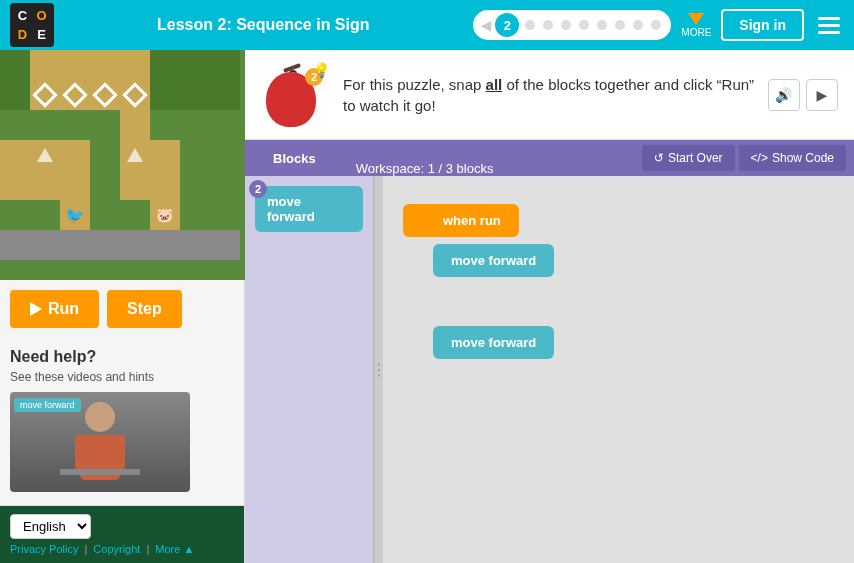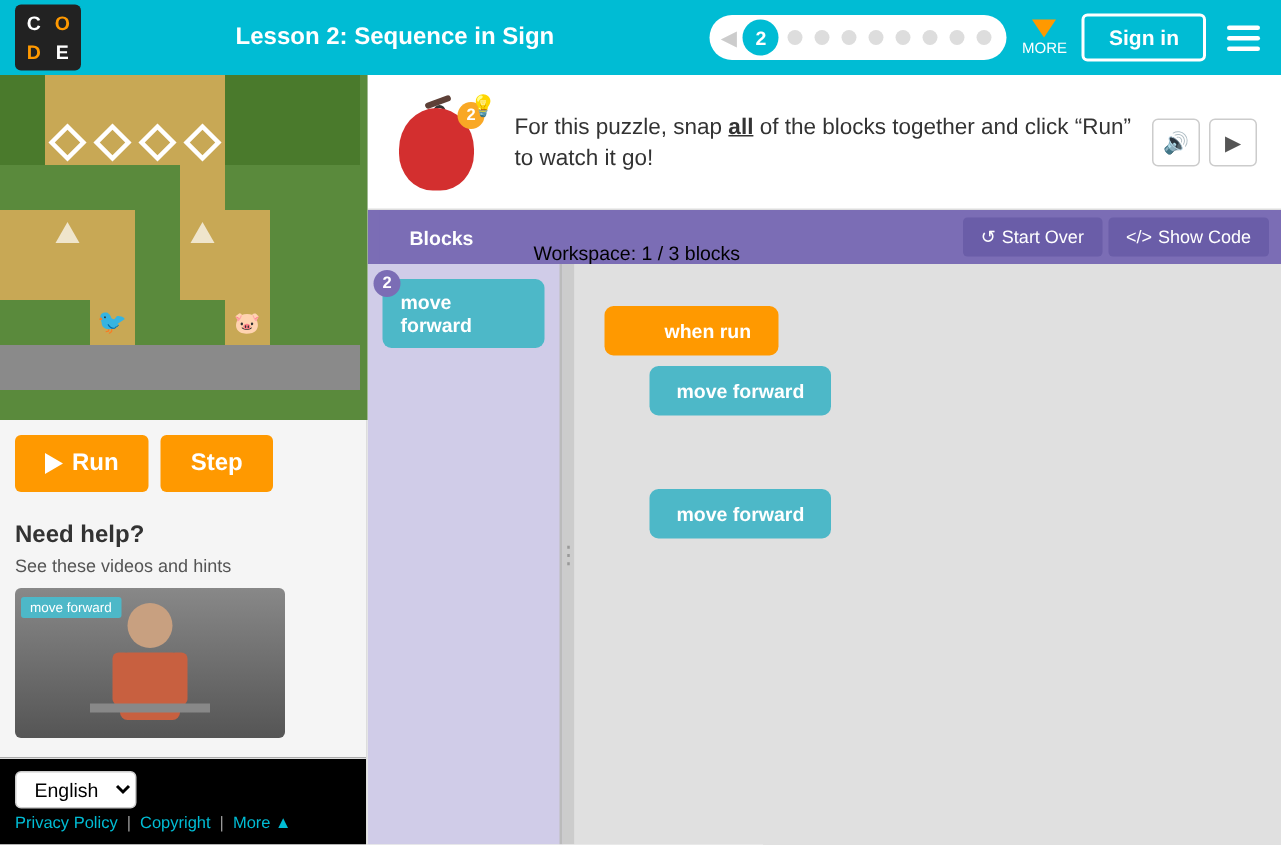--- a/index.html
+++ b/index.html
@@ -174,21 +174,21 @@
       position: absolute; top: 6px; left: 4px;
       background: #4db8c8;
       color: white; font-size: 9px;
       padding: 2px 6px;
       border-radius: 2px;
     }
 
     
     #left-footer {
       padding: 8px 10px;
-      background: #000000;
+      background: #14532d;
       border-top: 1px solid #ddd;
     }
     #lang-select {
       border: 1px solid #ccc;
       border-radius: 4px;
       padding: 3px 8px;
       font-size: 13px;
       background: white;
       cursor: pointer;
     }
@@ -289,21 +289,21 @@
       padding: 0 20px;
       color: white;
       font-size: 13px;
       font-weight: bold;
       height: 100%;
       display: flex; align-items: center;
       background: #7b6db5;
     }
     #workspace-info {
       padding: 0 20px;
-      color: #000000;
+      color: #ffffff;
       font-size: 13px;
       height: 100%;
       display: flex; align-items: center; margin-top: 20px;
     }
     #start-over-btn {
       background: #6a5da8;
       color: white;
       border: none;
       padding: 6px 12px;
       font-size: 12px;

